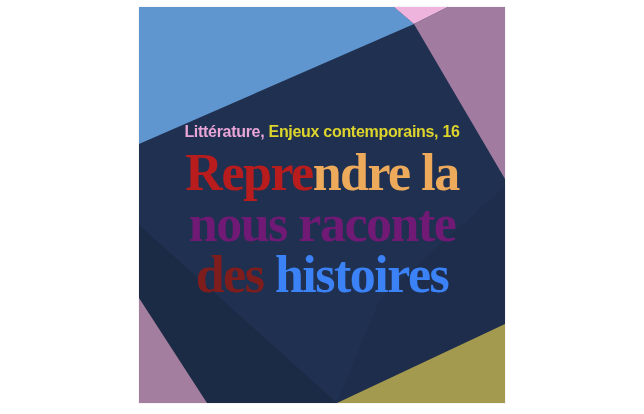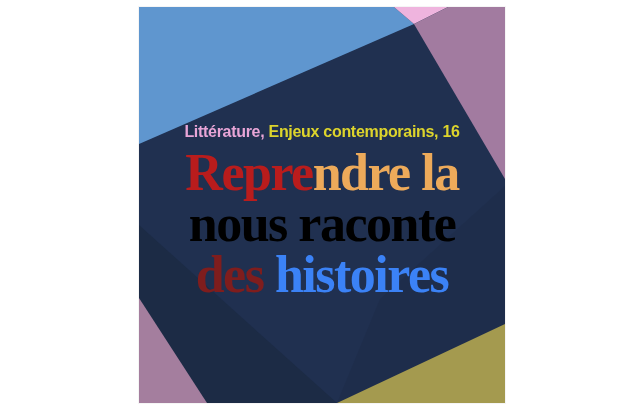--- a/index.html
+++ b/index.html
@@ -69,21 +69,21 @@
       <div class="kicker">
         <span style="color: rgb(232, 165, 215);">Littérature,</span>
         <span style="color: rgb(221, 212, 44);">Enjeux contemporains, 16</span>
       </div>
 
       <div class="title">
         <span class="line">
           <span style="color: #b91c1c;">Repre</span><span style="color: rgb(237, 170, 90); text-align: right;">ndre la</span>
         </span>
         <span class="line">
-          <span style="color: #000000;">nous raconte</span>
+          <span style="color: #701a75;">nous raconte</span>
         </span>
         <span class="line">
           <span style="color: #7f1d1d; margin-top: 8px;">des </span><span style="color: #3b82f6;">histoires</span>
         </span>
       </div>
 
     </div>
   </div>
 </div>
 

